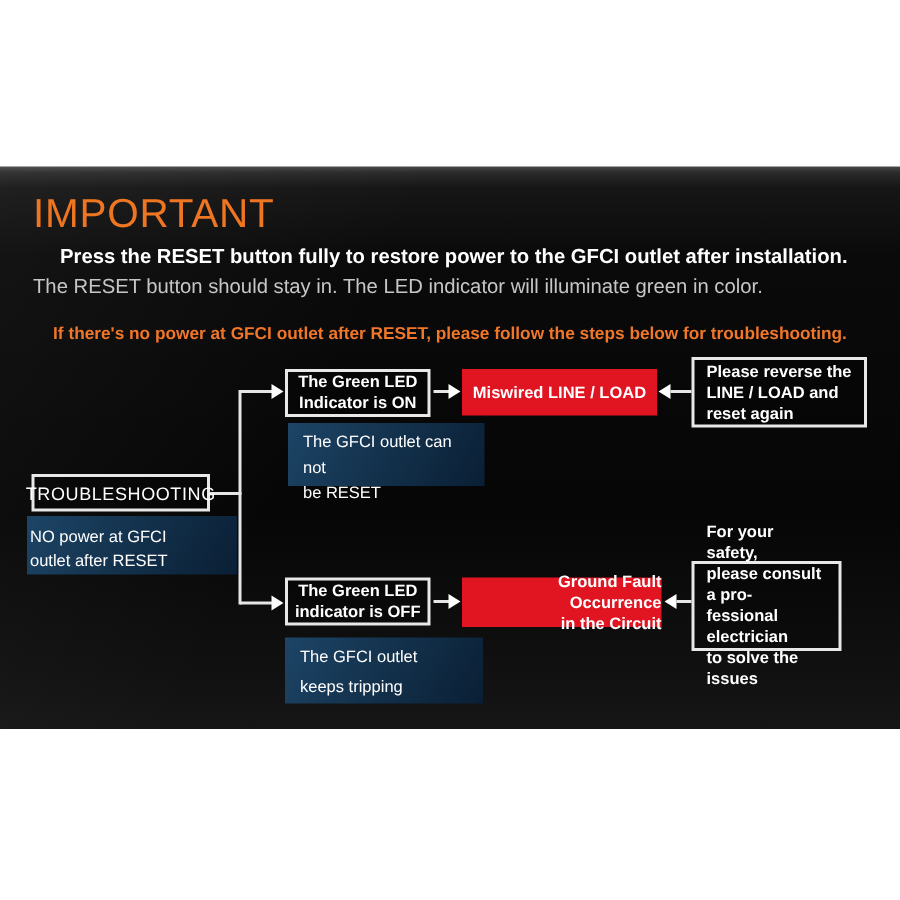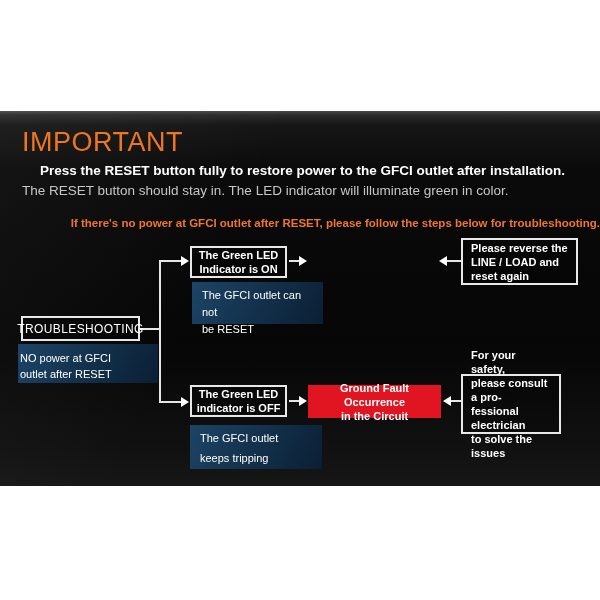--- a/index.html
+++ b/index.html
@@ -20,32 +20,32 @@
     position:absolute;left:22px;top:127px;font-size:27px;font-weight:400;
     color:#ee7623;letter-spacing:0.5px;
   }
   .instruction-bold{
     position:absolute;left:22px;top:163px;font-size:13.5px;font-weight:700;color:#ffffff;margin-left:18px;
   }
   .instruction-sub{
     position:absolute;left:22px;top:183px;font-size:13.5px;font-weight:400;color:#c6c6c6;
   }
   .warning-line{
-    position:absolute;left:0;top:217px;width:600px;text-align:right;
+    position:absolute;left:0;top:217px;width:600px;text-align:center;
     font-size:11.5px;font-weight:700;color:#f0762a;
   }
   .fbox{
     position:absolute;border:2px solid #e8e8e8;color:#ffffff;
     display:flex;align-items:center;justify-content:center;text-align:center;
     font-weight:700;font-size:11px;line-height:14px;white-space:pre-line;
     background:rgba(0,0,0,0.2);
   }
   .fbox.root{font-weight:400;font-size:12px;letter-spacing:0.4px;}
   .fbox.red{background:#e11422;border:none;}
-  .fbox.left-text{justify-content:flex-start;text-align:center;padding-left:0;}
+  .fbox.left-text{justify-content:flex-start;text-align:right;padding-left:0;}
   .fbox.solution{justify-content:flex-start;align-items:center;text-align:left;padding:5px 8px;}
   .note{
     position:absolute;color:#ffffff;font-size:11px;font-weight:400;white-space:pre-line;
     background:linear-gradient(120deg,#1d4567 0%,#14334e 45%,#0a1f35 100%);
     padding:7px 10px;
   }
   .cline{position:absolute;background:#e6e6e6;}
   .arrow-right{
     position:absolute;width:0;height:0;
     border-top:5px solid transparent;border-bottom:5px solid transparent;
@@ -92,20 +92,21 @@
 
   <div class="note" style="left:18px;top:344px;width:140px;height:39px;line-height:16px;padding:6px 2px;">NO power at GFCI
 outlet after RESET</div>
 
   <div class="fbox" style="left:190px;top:246px;width:97px;height:32px;">The Green LED
 Indicator is ON</div>
 
   <div class="note" style="left:192px;top:282px;width:131px;height:42px;line-height:17px;padding:5px 10px;">The GFCI outlet can not
 be RESET</div>
 
+  <div class="fbox red" style="left:308px;top:246px;width:130px;height:31px;">Miswired LINE / LOAD</div>
 
   <div class="fbox solution" style="left:461px;top:238px;width:117px;height:47px;">Please reverse the
 LINE / LOAD and
 reset again</div>
 
   <div class="fbox" style="left:190px;top:385px;width:97px;height:32px;">The Green LED
 indicator is OFF</div>
 
   <div class="note" style="left:190px;top:425px;width:132px;height:44px;line-height:20px;padding:3px 10px;">The GFCI outlet
 keeps tripping</div>

